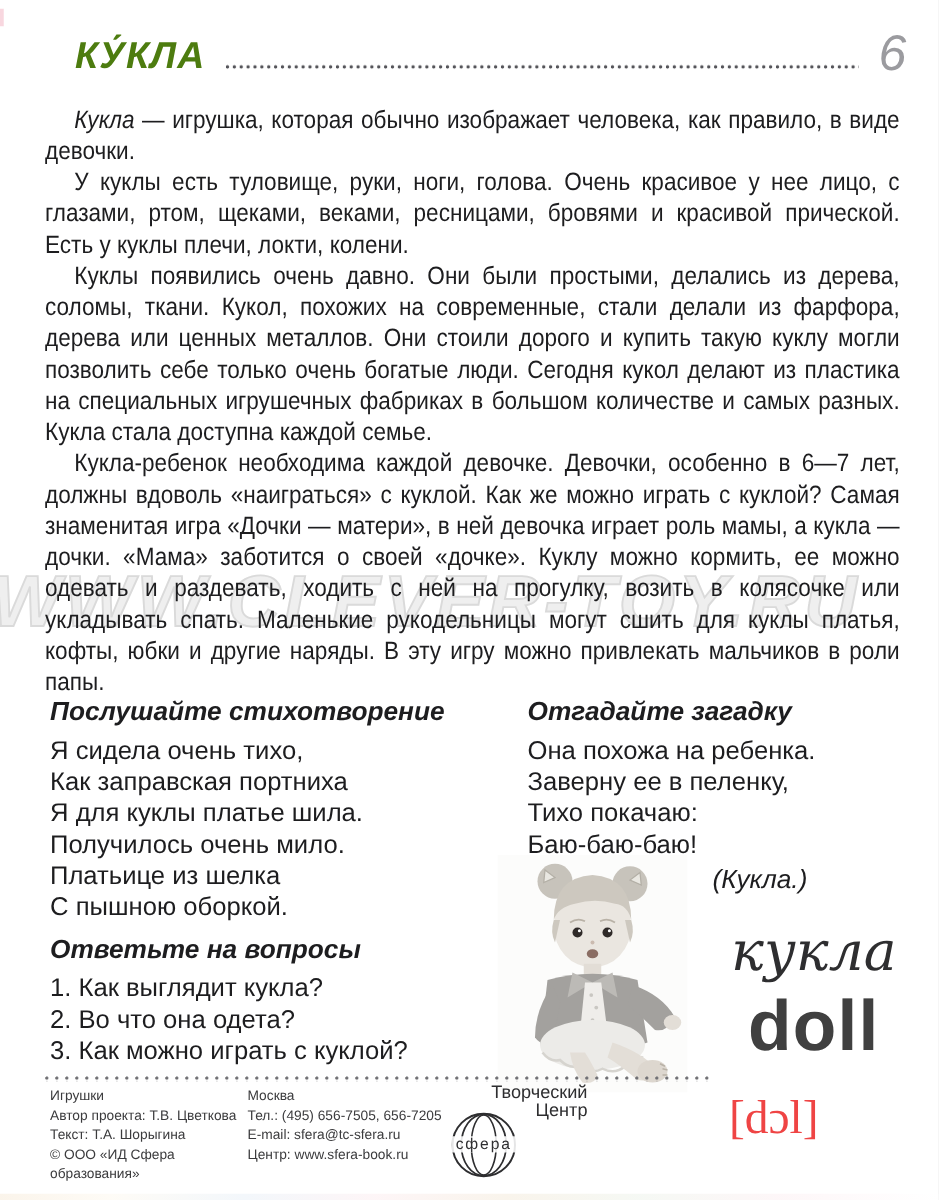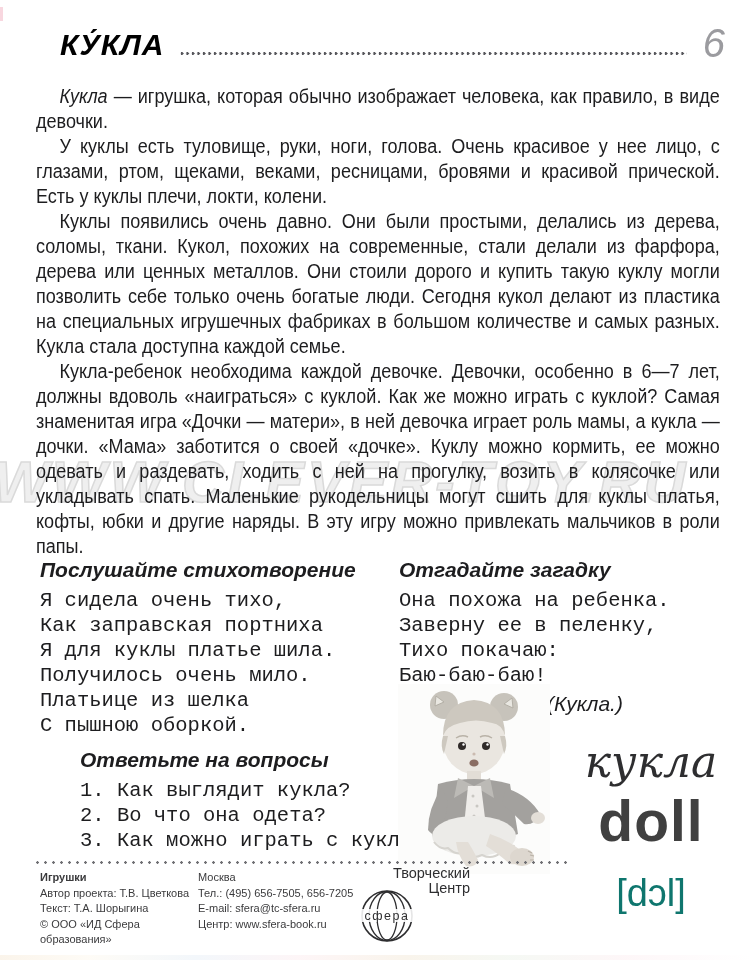--- a/index.html
+++ b/index.html
@@ -3,66 +3,66 @@
 <meta charset="utf-8">
 <style>
   html,body { margin:0; padding:0; background:#e9e9e9; }
   .page {
     position:relative; width:751px; height:960px; background:#ffffff;
     overflow:hidden; font-family:"Liberation Sans", sans-serif; color:#1d1d1f;
   }
 
   
   .header { position:absolute; top:26px; left:60px; right:26px; display:flex; align-items:flex-end; z-index:2; }
-  .page-title { font-style:italic; font-weight:700; font-size:30px; letter-spacing:1px; color:#000000; padding-right:16px; line-height:1; }
+  .page-title { font-style:italic; font-weight:700; font-size:30px; letter-spacing:1px; color:#4d7c0f; padding-right:16px; line-height:1; }
   .dotted-leader { flex:1; height:5px; margin-bottom:4px;
     background-image:radial-gradient(circle at 2px 2.5px,#55555a 1.2px,transparent 1.6px);
     background-size:5.5px 5px; background-repeat:repeat-x; }
   .page-number { font-style:italic; font-size:40px; color:#9b9b9f; margin-left:16px; line-height:0.85; }
 
   
   .watermark { position:absolute; top:448px; left:-6px; z-index:0; white-space:nowrap;
     font-style:italic; font-weight:700; font-size:58px; letter-spacing:3px;
     color:#efefef; -webkit-text-stroke:1.5px #dadada; }
 
   
   .body-text { position:absolute; top:84px; left:36px; width:758px;
     transform:scaleX(0.902); transform-origin:0 0;
     font-size:20px; line-height:25px; text-align:justify; z-index:1; }
   .body-text p { margin:0; text-indent:26px; }
   .lead-italic { font-style:italic; }
 
   
   .section-heading { font-weight:700; font-style:italic; font-size:21px; margin:0 0 6px 0; }
-  .verse-line, .question-line { font-size:20.5px; line-height:25px; margin:0;font-family:Liberation Mono, monospace; }
+  .verse-line, .question-line { font-size:20.5px; line-height:25px; margin:0; }
   .poem { position:absolute; top:558px; left:40px; width:360px; z-index:1; }
-  .riddle { position:absolute; top:558px; left:399px; width:330px; z-index:1; }
+  .riddle { position:absolute; top:558px; left:422px; width:330px; z-index:1; }
   .riddle-answer { font-style:italic; font-size:21px; margin:4px 0 0 0; padding-left:148px; }
-  .questions { position:absolute; top:748px; left:40px; width:370px; z-index:1;margin-left:40px; }
+  .questions { position:absolute; top:748px; left:40px; width:370px; z-index:1; }
 
   
   .doll-photo { position:absolute; left:398px; top:684px; width:152px; height:190px; z-index:1; }
 
   
   .vocab-ru { position:absolute; left:566px; top:736px; width:170px; text-align:center;
     font-family:"DejaVu Serif", serif; font-style:italic; font-size:44px; color:#2e2e30; z-index:1; }
   .vocab-en { position:absolute; left:566px; top:788px; width:170px; text-align:center;
     font-weight:700; font-size:57px; letter-spacing:1px; color:#404040; z-index:1; }
-  .vocab-tr { position:absolute; left:566px; top:872px; width:170px; text-align:center;
-    font-family:Liberation Sans, sans-serif; font-size:38px; color:#0f766e; z-index:1; }
+  .vocab-tr { position:absolute; left:534px; top:872px; width:170px; text-align:center;
+    font-family:Liberation Serif, serif; font-size:38px; color:#ef4444; z-index:1; }
 
   
   .footer-rule { position:absolute; top:861px; left:36px; width:532px; height:4px;
     background-image:radial-gradient(circle at 1.5px 1.5px,#6f6f73 1.1px,transparent 1.5px);
     background-size:8px 4px; background-repeat:repeat-x; z-index:1; }
   .footer { position:absolute; top:870px; left:40px; width:420px; display:flex; z-index:1;
     font-size:11px; line-height:1.42; color:#3b3b3d; }
   .footer-col1 { width:158px; }
   .footer-col2 { width:200px; }
-  .footer-series { font-weight:700; }
+  .footer-series { font-weight:400; }
   .footer p { margin:0; }
   .publisher-logo { position:absolute; left:356px; top:864px; width:116px; height:82px; z-index:1; }
 
   
   .scan-speck { position:absolute; left:0; top:7px; width:3px; height:14px; background:#f3bcc9; opacity:.6; z-index:3; }
   .scan-edge-bottom { position:absolute; left:0; bottom:0; width:100%; height:5px; opacity:.5; z-index:3;
     background:linear-gradient(90deg,#f6e9d6 0%,#fdf8ee 12%,#e7eff7 26%,#fcecef 40%,#f3e9d8 54%,#ecf2e9 68%,#fceef1 83%,#ffffff 100%); }
 </style>
 </head>
 <body>

